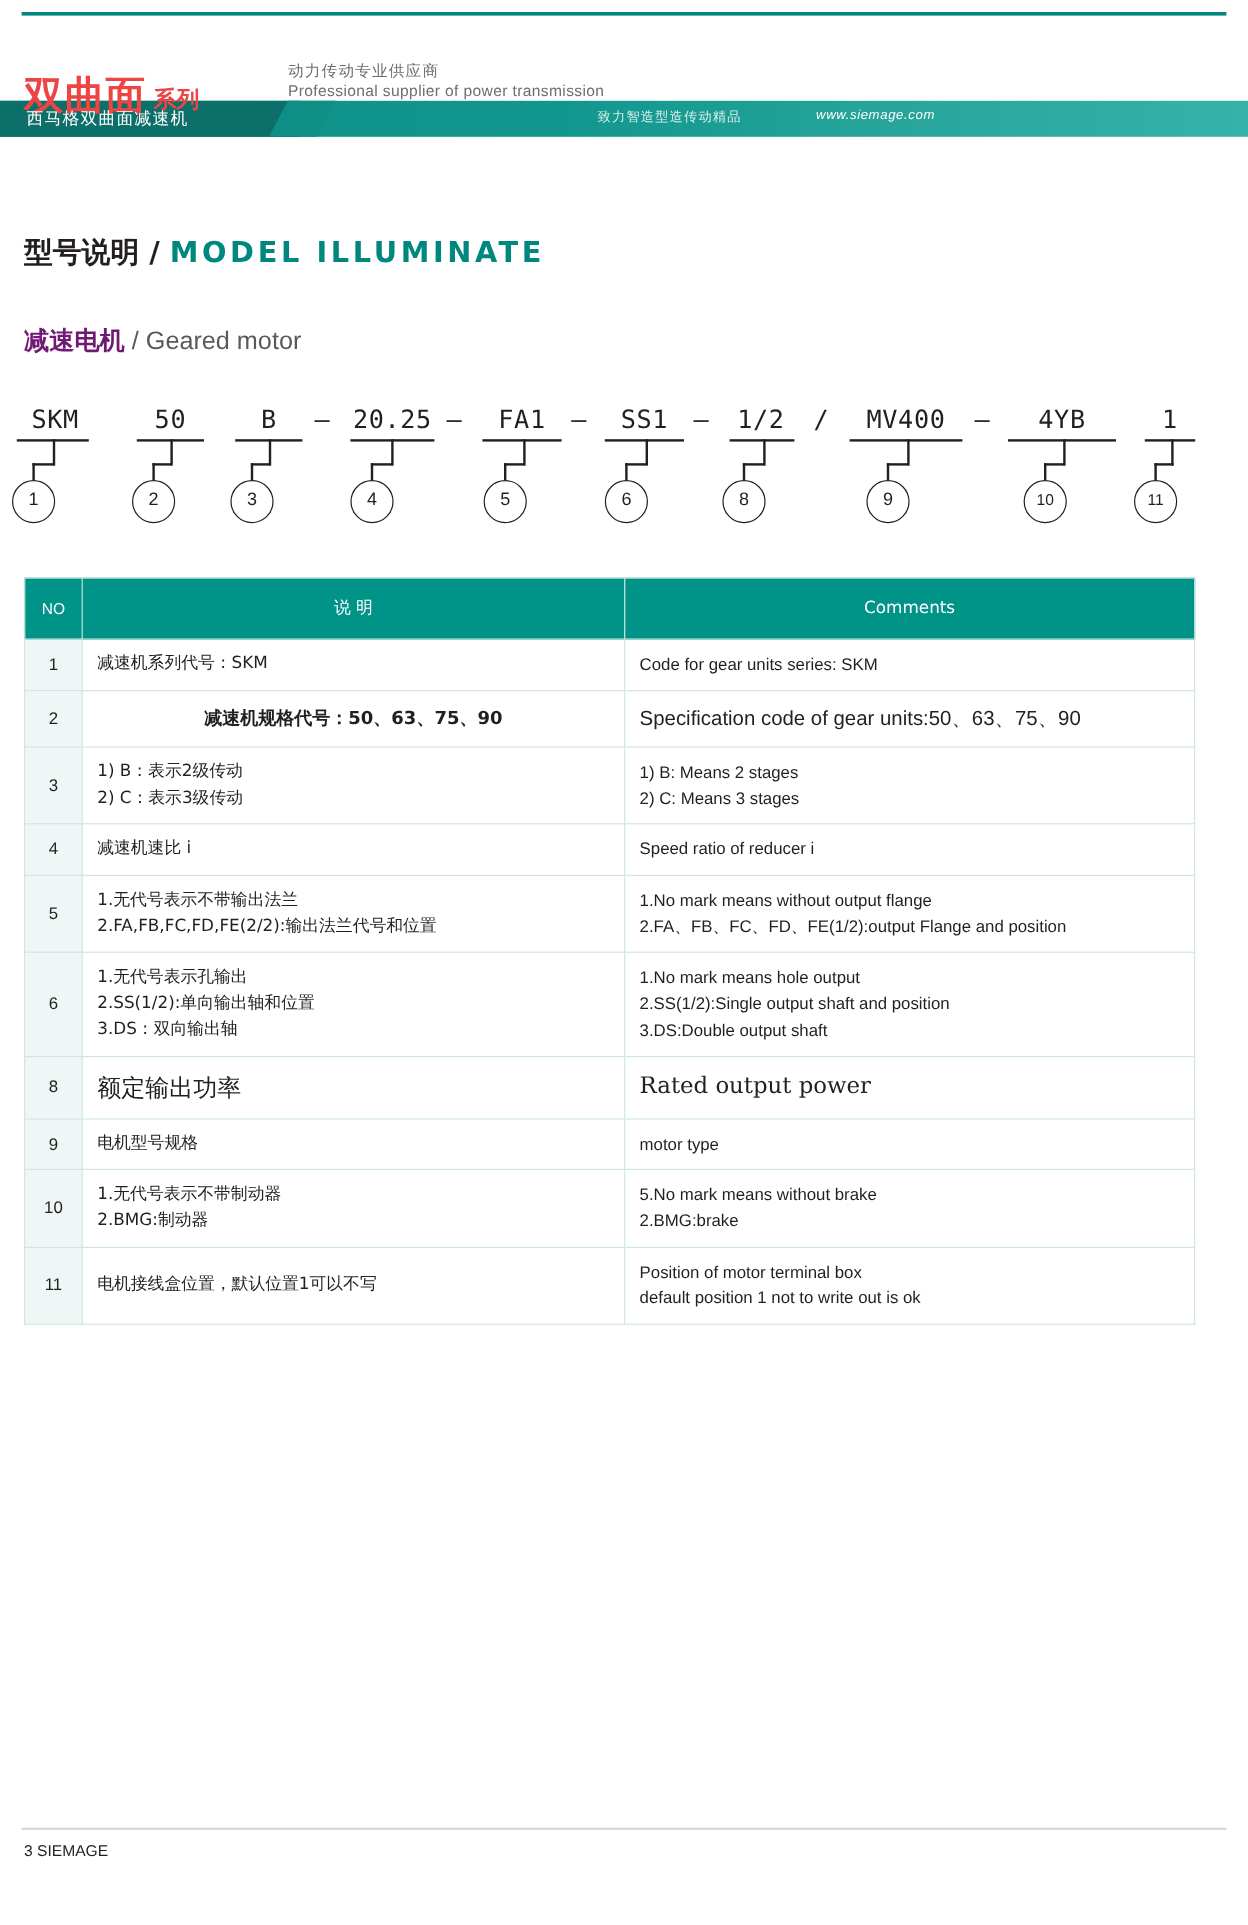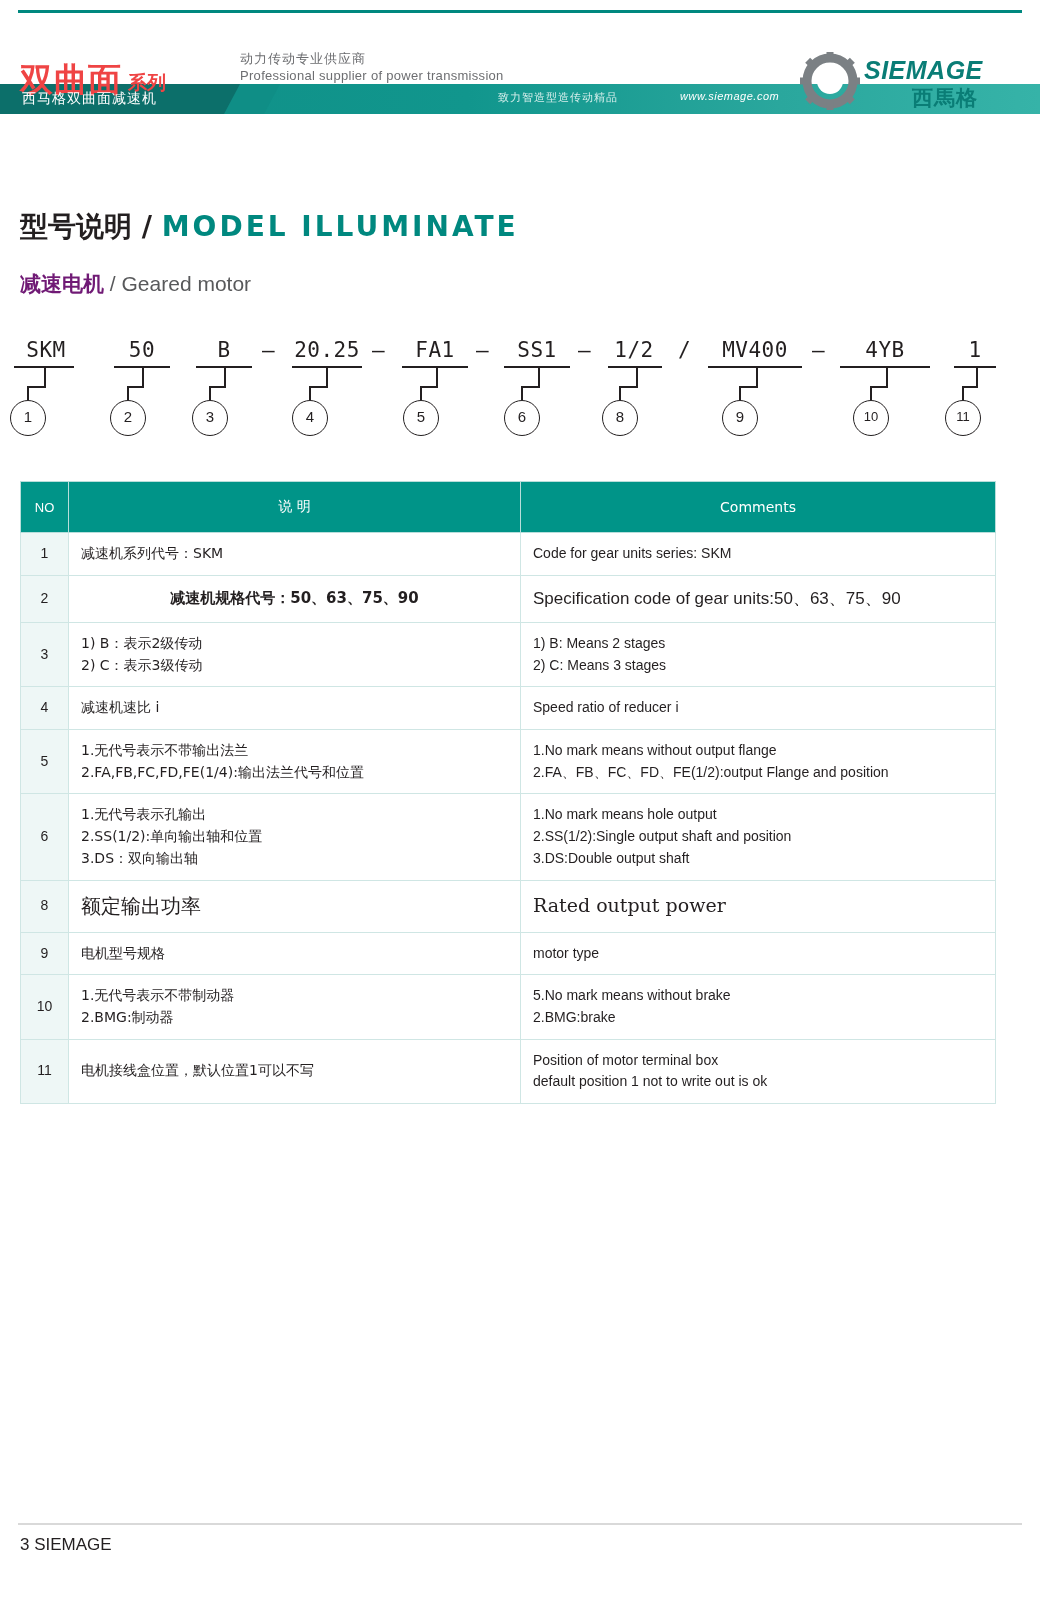--- a/index.html
+++ b/index.html
@@ -156,22 +156,22 @@
     font-size: 21px;
     font-weight: bold;
     color: #0a7d76;
     letter-spacing: 1px;
   }
 
   
   .title-main {
     position: absolute;
     left: 20px;
-    top: 208px;
-    font-size: 28px;
+    top: 194px;
+    font-size: 24px;
     font-weight: bold;
   }
   .title-main .cn {
     font-family: "DejaVu Sans", sans-serif;
     color: #231f20;
   }
   .title-main .en {
     color: #00887f;
     letter-spacing: 3px;
     font-family: "DejaVu Sans", sans-serif;
@@ -295,21 +295,21 @@
     left: 18px;
     top: 1523px;
     width: 1004px;
     height: 2px;
     background: #d9d9d9;
   }
   .footer-text {
     position: absolute;
     left: 20px;
     top: 1535px;
-    font-size: 17px;
+    font-size: 13px;
     color: #231f20;
   }
 </style>
 </head>
 <body>
 
 <div class="top-rule"></div>
 
 <div class="header">
   <div class="header-bg-dark"></div>
@@ -321,42 +321,20 @@
     <span>双曲面</span><span class="series">系列</span>
   </div>
   <div class="brand-sub">西马格双曲面减速机</div>
 
   <div class="slogan-cn">动力传动专业供应商</div>
   <div class="slogan-en">Professional supplier of power transmission</div>
 
   <div class="strip-cn">致力智造型造传动精品</div>
   <div class="strip-url">www.siemage.com</div>
 
-  <div class="logo-wrap">
-    <svg class="logo-gear" width="60" height="58" viewBox="0 0 60 58">
-      <g fill="#7b8084">
-        <circle cx="30" cy="29" r="23" fill="none" stroke="#7b8084" stroke-width="9"></circle>
-        <g>
-          <rect x="26.5" y="0" width="7" height="8"></rect>
-          <rect x="26.5" y="50" width="7" height="8"></rect>
-          <rect x="0" y="25.5" width="8" height="7"></rect>
-          <rect x="52" y="25.5" width="8" height="7"></rect>
-          <rect x="7" y="7" width="7" height="8" transform="rotate(-45 10.5 11)"></rect>
-          <rect x="46" y="7" width="7" height="8" transform="rotate(45 49.5 11)"></rect>
-          <rect x="7" y="43" width="7" height="8" transform="rotate(45 10.5 47)"></rect>
-          <rect x="46" y="43" width="7" height="8" transform="rotate(-45 49.5 47)"></rect>
-        </g>
-      </g>
-      <circle cx="30" cy="29" r="13" fill="#ffffff"></circle>
-    </svg>
-    <div class="logo-text">
-      <span>SIEMAGE</span>
-    </div>
-    <div class="logo-cn">西馬格</div>
-  </div>
 </div>
 
 <div class="title-main">
   <span class="cn">型号说明</span><span class="cn"> / </span><span class="en">MODEL ILLUMINATE</span>
 </div>
 
 <div class="title-sub">
   <span class="cn">减速电机</span><span class="en"> / </span><span class="en">Geared motor</span>
 </div>
 
@@ -492,21 +470,21 @@
         <span class="line">减速机速比 i</span>
       </td>
       <td class="en">
         <span class="line">Speed ratio of reducer i</span>
       </td>
     </tr>
     <tr>
       <td class="no">5</td>
       <td class="cn">
         <span class="line">1.无代号表示不带输出法兰</span>
-        <span class="line">2.FA,FB,FC,FD,FE(1/4):输出法兰代号和位置</span>
+        <span class="line">2.FA,FB,FC,FD,FE(2/2):输出法兰代号和位置</span>
       </td>
       <td class="en">
         <span class="line">1.No mark means without output flange</span>
         <span class="line">2.FA、FB、FC、FD、FE(1/2):output Flange and position</span>
       </td>
     </tr>
     <tr>
       <td class="no">6</td>
       <td class="cn">
         <span class="line">1.无代号表示孔输出</span>

